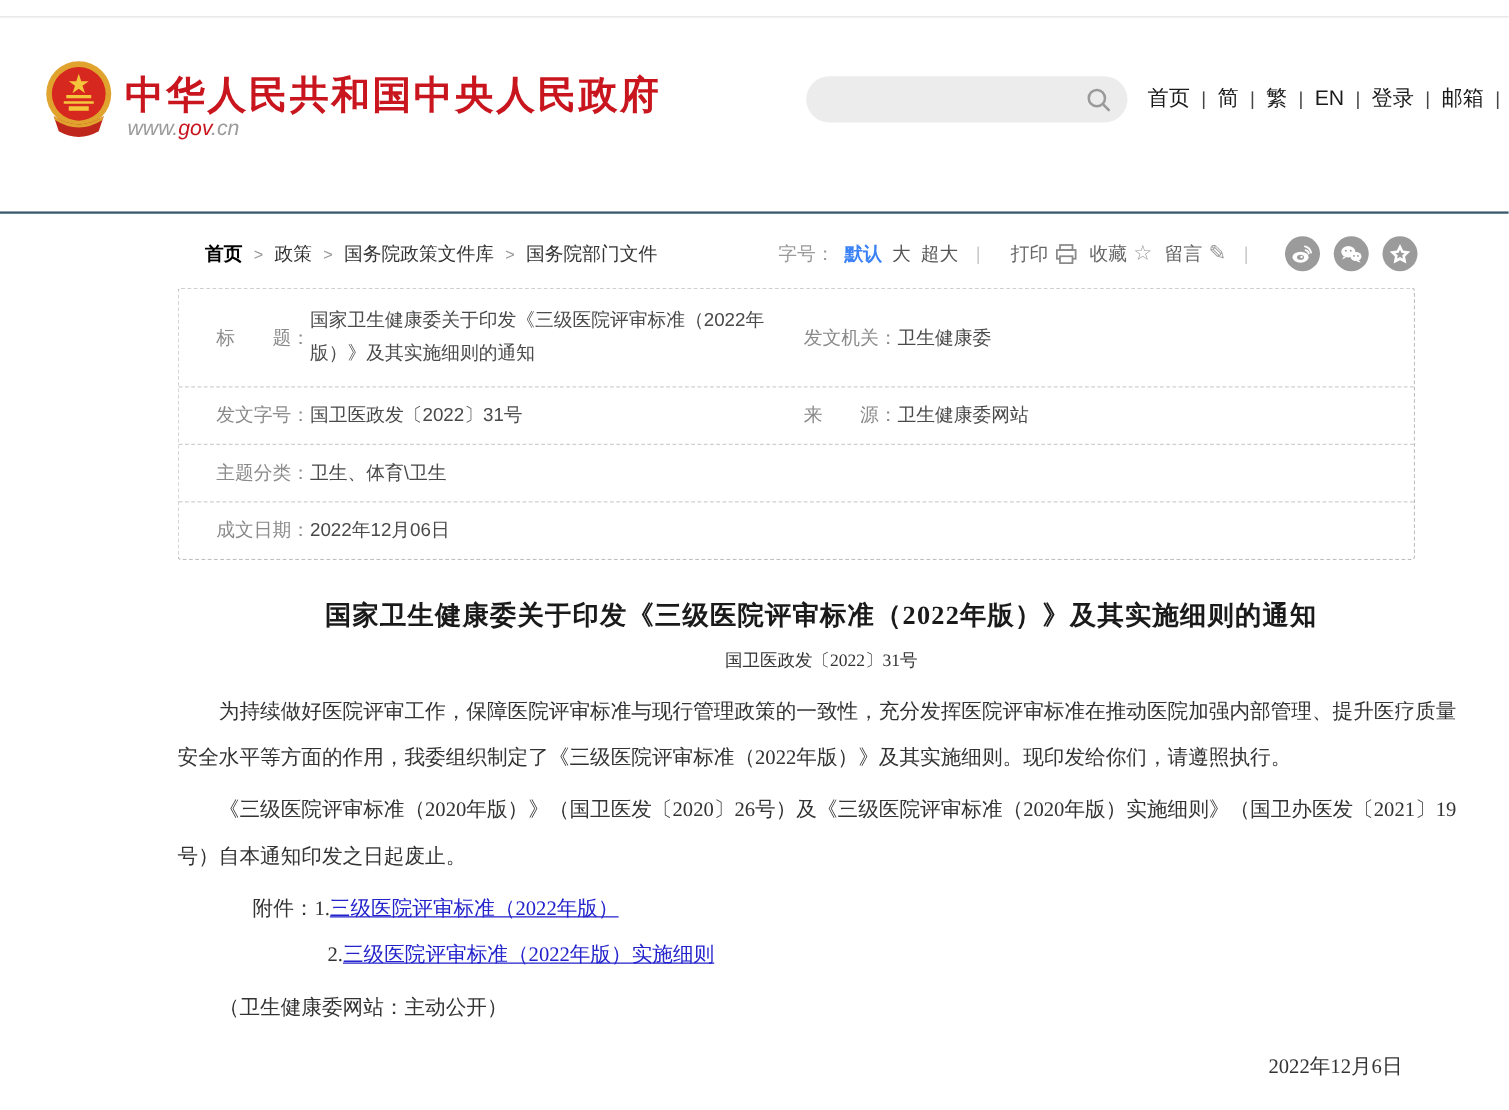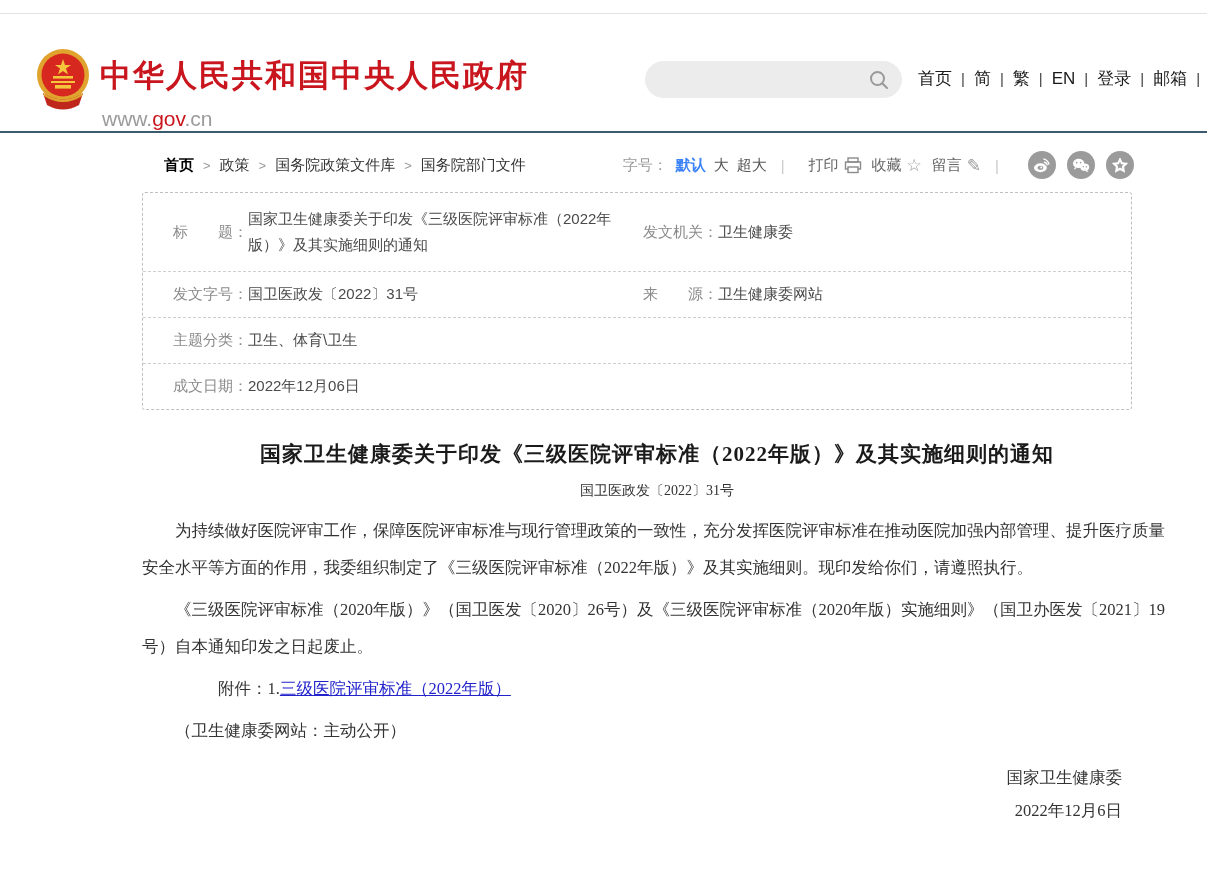--- a/index.html
+++ b/index.html
@@ -1,25 +1,25 @@
 <!DOCTYPE html>
 <html><head>
 <meta charset="utf-8">
 <style>
   * { margin:0; padding:0; box-sizing:border-box; }
   html,body { width:1207px; height:888px; background:#fff; overflow:hidden;
     font-family:"Liberation Sans","DejaVu Sans",sans-serif; }
 
   
-  .header { position:relative; height:131px; background:#fff; }
+  .header { position:relative; height:169px; background:#fff; }
   .topline { position:absolute; top:13px; left:0; width:1207px; height:1px; background:#e2e2e2; }
   .emblem { position:absolute; left:35px; top:47px; }
   .sitetitle { position:absolute; left:100px; top:55px; font-size:31px; font-weight:bold;
     color:#c9161e; letter-spacing:2px; white-space:nowrap; }
-  .siteurl { position:absolute; left:102px; top:107px; font-size:21px; color:#9b9b9b; }
+  .siteurl { position:absolute; left:102px; top:93px; font-size:17px; color:#9b9b9b;font-style:italic; }
   .siteurl .red { color:#c9161e; }
   .search { position:absolute; left:645px; top:61px; width:257px; height:37px;
     background:#ececec; border-radius:19px; display:flex; align-items:center; padding:0 12px 0 16px; }
   .search input { flex:1; border:none; background:transparent; outline:none; font-size:15px; height:30px; }
   .nav { position:absolute; left:918px; top:67px; font-size:17px; color:#1a1a1a; white-space:nowrap; }
   .nav a { color:#1a1a1a; text-decoration:none; }
   .nav .sep { color:#444; margin:0 9px; font-size:15px; }
   .headrule { width:1207px; height:2px; background:#3b5a6d; }
 
   
@@ -52,21 +52,21 @@
   .mvalue { color:#4a4a4a; }
   .mvalue.wrap { max-width:398px; line-height:26px; }
 
   
   .doc { font-family:"Liberation Serif","DejaVu Serif",serif; color:#333; }
   .doc-title { text-align:center; font-size:21px; font-weight:bold; color:#1a1a1a;
     margin-top:30px; letter-spacing:1px; }
   .doc-no { text-align:center; font-size:14px; color:#333; margin-top:14px; }
   .doc-body { font-size:16.5px; line-height:37px; margin-top:12px; }
   .doc-body p { text-indent:2em; margin-top:5px; }
-  .attach { margin-left:76px; margin-top:5px; }
+  .attach { margin-left:60px; margin-top:5px; }
   .attach-line2 { padding-left:60px; }
   .attach a { color:#2323cc; text-decoration:underline; }
   .disclosure { text-indent:2em; margin-top:16px; }
   .signature { text-align:right; padding-right:50px; line-height:33px; margin-top:12px; }
 </style>
 </head>
 <body>
 
 <div class="header">
   <div class="topline"></div>
@@ -202,23 +202,23 @@
   <div class="doc">
     <div class="doc-title">国家卫生健康委关于印发《三级医院评审标准（2022年版）》及其实施细则的通知</div>
     <div class="doc-no">国卫医政发〔2022〕31号</div>
 
     <div class="doc-body">
       <p>为持续做好医院评审工作，保障医院评审标准与现行管理政策的一致性，充分发挥医院评审标准在推动医院加强内部管理、提升医疗质量安全水平等方面的作用，我委组织制定了《三级医院评审标准（2022年版）》及其实施细则。现印发给你们，请遵照执行。</p>
       <p>《三级医院评审标准（2020年版）》（国卫医发〔2020〕26号）及《三级医院评审标准（2020年版）实施细则》（国卫办医发〔2021〕19号）自本通知印发之日起废止。</p>
 
       <div class="attach">
         <div><span>附件：</span><span>1.</span><a href="#">三级医院评审标准（2022年版）</a></div>
+        <div class="attach-line2"><span>2.</span><a href="#">三级医院评审标准（2022年版）实施细则</a></div>
       </div>
 
       <p class="disclosure">（卫生健康委网站：主动公开）</p>
 
       <div class="signature">
-        <div>国家卫生健康委</div>
         <div>2022年12月6日</div>
       </div>
     </div>
   </div>
 </div>
 
 </body></html>

